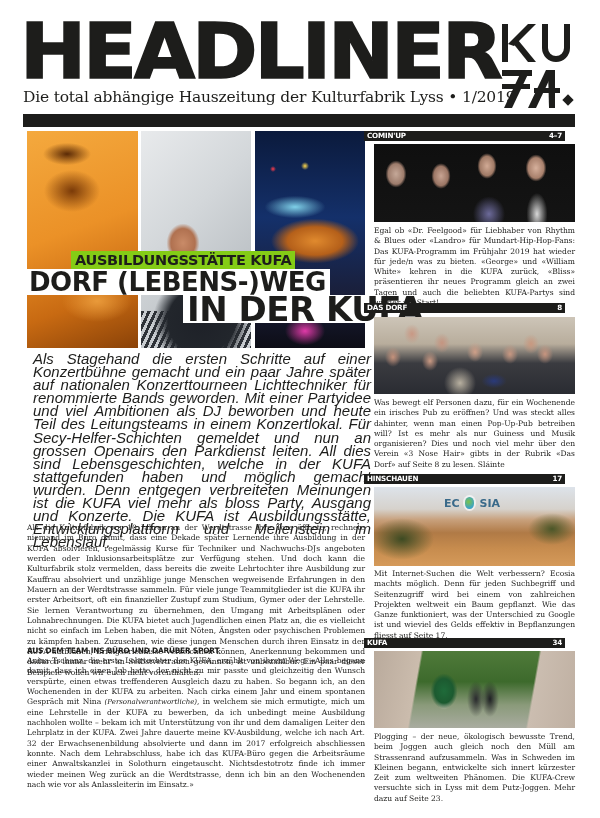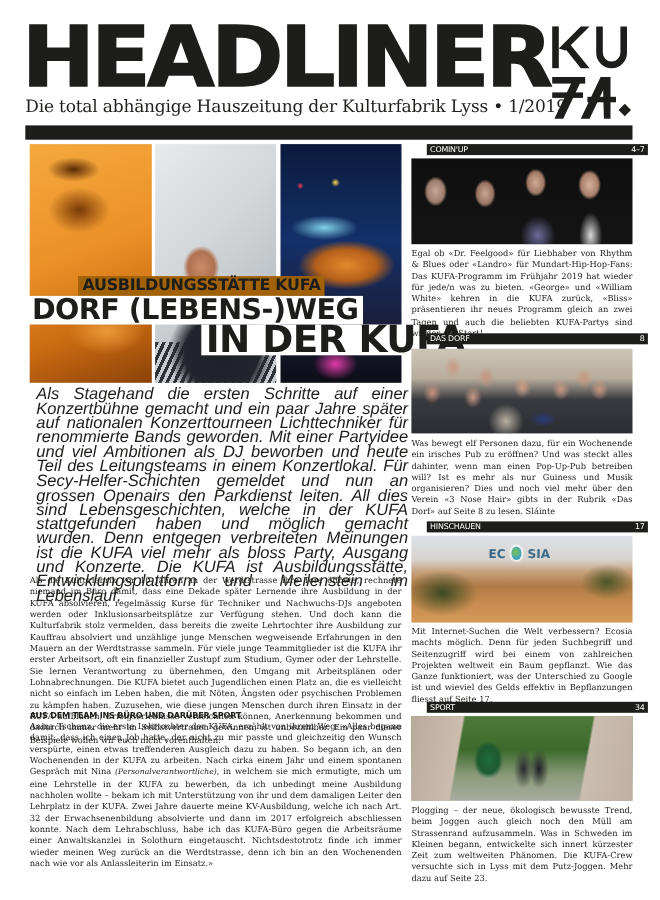--- a/index.html
+++ b/index.html
@@ -40,21 +40,21 @@
     background:
       radial-gradient(ellipse 55px 28px at 60px 110px, #e08a2e 0%, #b5601a 50%, transparent 80%),
       radial-gradient(ellipse 25px 18px at 50px 200px, #e03aa8 0%, transparent 80%),
       radial-gradient(ellipse 38px 14px at 40px 76px, #7fd0e8 0%, transparent 80%),
       radial-gradient(circle 4px at 50px 35px, #ffd84a 0%, transparent 100%),
       radial-gradient(circle 3px at 18px 38px, #ff3b4a 0%, transparent 100%),
       linear-gradient(180deg, #0b1a3c 0%, #14306a 40%, #1a1f3a 75%, #0d0d16 100%); }
 
   .lead-kicker {
     position: absolute; left: 71px; top: 251px; height: 18px; padding: 0 4px;
-    background: #a16207; font-family: "DejaVu Sans", sans-serif; font-weight: 700;
+    background: #84cc16; font-family: "DejaVu Sans", sans-serif; font-weight: 700;
     font-size: 14.5px; line-height: 18px; color: #1d1d1b; letter-spacing: -0.3px; text-align: right;
   }
   .lead-title1 {
     position: absolute; left: 25px; top: 269px; height: 26px; padding: 0 4px;
     background: #fff; font-family: "DejaVu Sans", sans-serif; font-weight: 700;
     font-size: 26px; line-height: 26px; color: #1d1d1b; letter-spacing: -0.5px;
   }
   .lead-title2 {
     position: absolute; left: 183px; top: 295px; height: 28px; padding: 0 4px;
     background: #fff; font-family: "DejaVu Sans", sans-serif; font-weight: 700;
@@ -80,24 +80,24 @@
   }
   .lead-body2 {
     position: absolute; left: 27px; top: 656px; width: 338px;
     font-family: "DejaVu Serif", serif; font-size: 7.55px; line-height: 10.35px;
     text-align: justify; color: #1d1d1b;
   }
   .lead-body2 em { font-style: italic; font-size: 7px; margin-top: 44px; }
 
   
   .teaser-head {
-    position: absolute; left: 388px; width: 201px; height: 10px;
+    position: absolute; left: 364px; width: 201px; height: 10px;
     background: #1d1d1b; color: #fff; display: flex; justify-content: space-between;
     align-items: center; padding: 0 3px 0 3px;
-    font-family: "DejaVu Sans", sans-serif; font-weight: 400; font-size: 7.2px; line-height: 10px;
+    font-family: "DejaVu Sans", sans-serif; font-weight: 700; font-size: 7.2px; line-height: 10px;
     letter-spacing: -0.2px;
   }
   .teaser-img { position: absolute; left: 374px; width: 201px; overflow: hidden; }
   .teaser-text {
     position: absolute; left: 374px; width: 201px;
     font-family: "DejaVu Serif", serif; font-size: 7.55px; line-height: 10.3px;
     text-align: justify; color: #1d1d1b;
   }
 
   .img-cominup { top: 144px; height: 78px;
@@ -212,18 +212,18 @@
   <div class="teaser-img img-hinschauen">
     <div class="ecosia-logo">
       <span>EC</span>
       <span class="ecosia-globe"></span>
       <span>SIA</span>
     </div>
   </div>
   <p class="teaser-text" style="top:569px">Mit Internet-Suchen die Welt verbessern? Ecosia machts möglich. Denn für jeden Suchbegriff und Seitenzugriff wird bei einem von zahlreichen Projekten weltweit ein Baum gepflanzt. Wie das Ganze funktioniert, was der Unterschied zu Google ist und wieviel des Gelds effektiv in Bepflanzungen fliesst auf Seite 17.</p>
 
   <div class="teaser-head" style="top:638px">
-    <span>SPORT</span>
+    <span>KUFA</span>
     <span>34</span>
   </div>
   <div class="teaser-img img-sport"></div>
   <p class="teaser-text" style="top:732px">Plogging – der neue, ökologisch bewusste Trend, beim Joggen auch gleich noch den Müll am Strassenrand aufzusammeln. Was in Schweden im Kleinen begann, entwickelte sich innert kürzester Zeit zum weltweiten Phänomen. Die KUFA-Crew versuchte sich in Lyss mit dem Putz-Joggen. Mehr dazu auf Seite 23.</p>
 </aside>
 
 </body></html>

